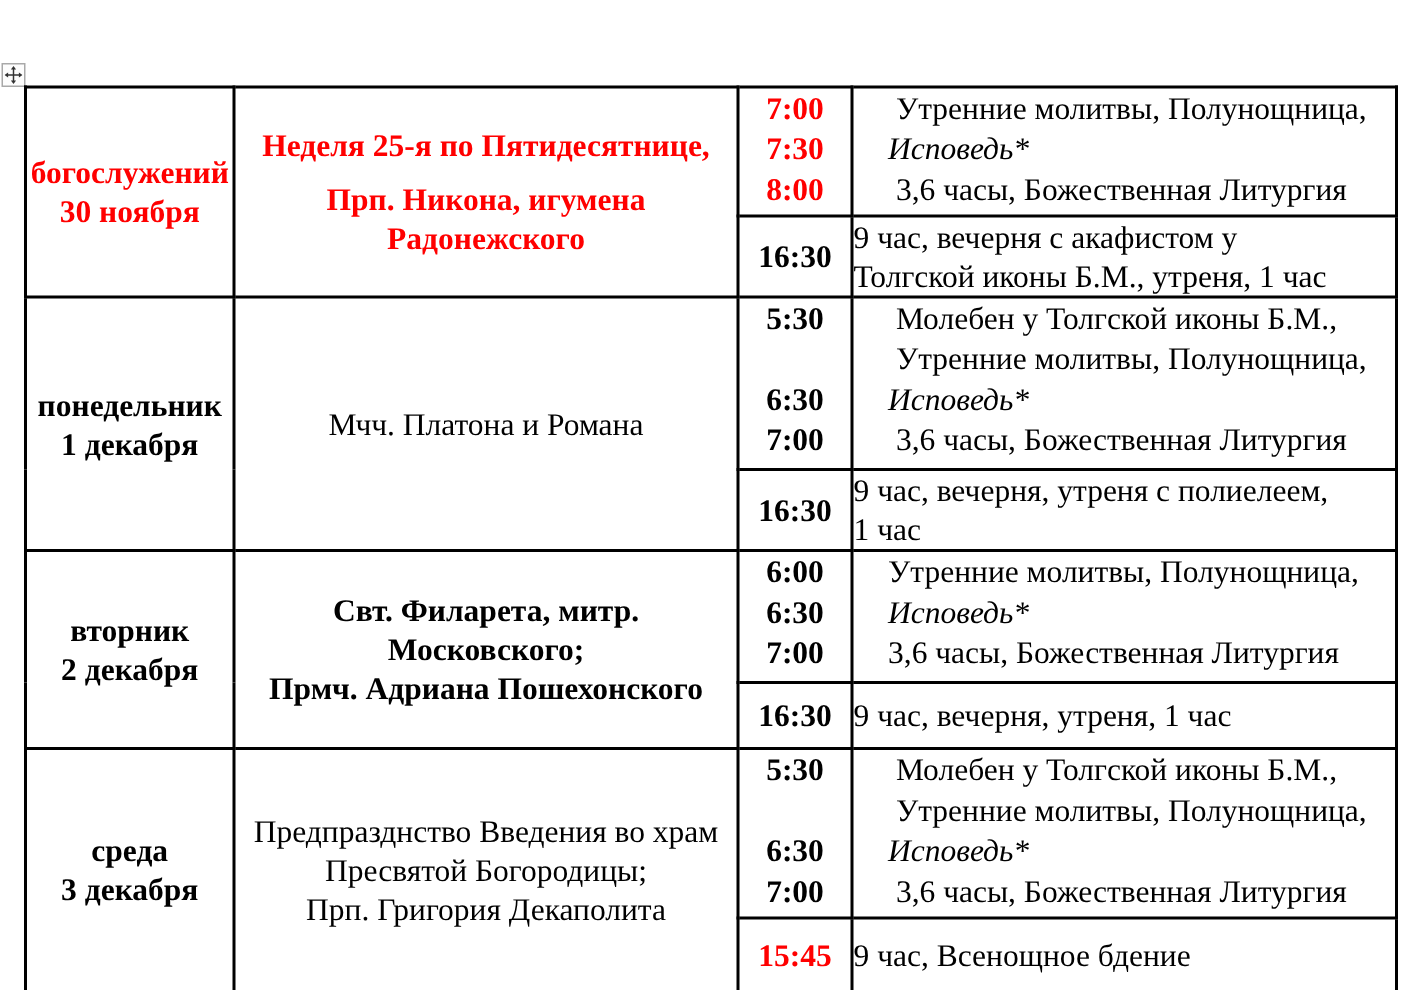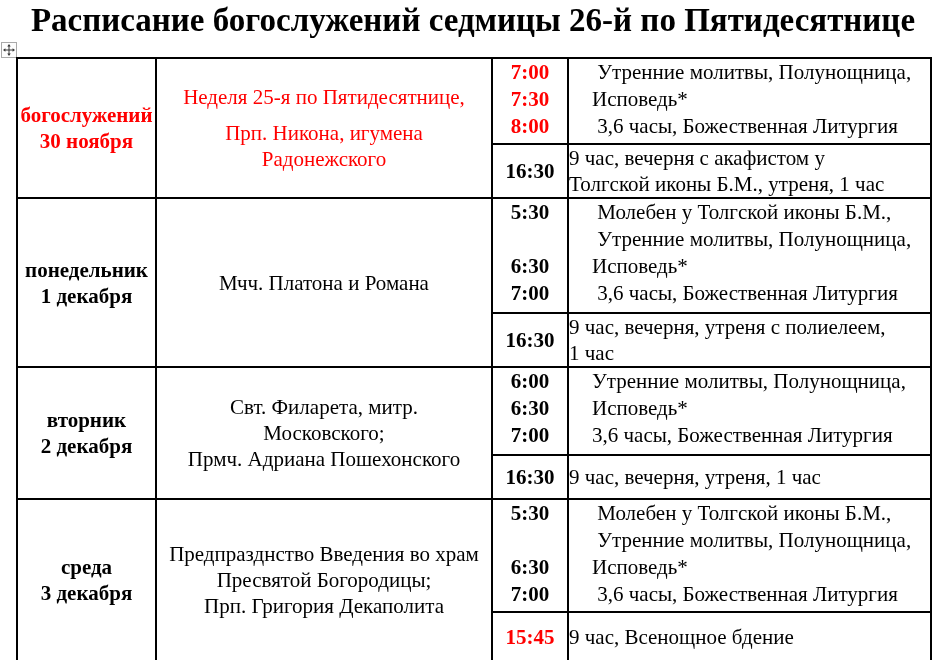--- a/index.html
+++ b/index.html
@@ -48,40 +48,40 @@
     overflow: hidden;
   }
 
   td.day-cell, td.feast-cell {
     text-align: center;
     vertical-align: middle;
   }
   td.day-cell { font-weight: bold; }
   .feast-para { white-space: pre-line; }
   .feast-para.gap { margin-bottom: 10px; }
-  .feast-bold { font-weight: normal; }
+  .feast-bold { font-weight: bold; }
 
   td.morning-times {
     vertical-align: top;
     text-align: center;
     font-weight: bold;
     padding-top: 4px;
   }
   td.morning-times .time-line { line-height: 27px; min-height: 27px; }
 
   td.morning-services {
     vertical-align: top;
     padding: 4px 4px 0 10px;
   }
   td.morning-services .svc-line {
     line-height: 27px;
     white-space: pre-wrap;
     margin-left: 23px;
   }
-  .italic { }
+  .italic { font-style: italic; }
 
   td.evening-time {
     text-align: center;
     vertical-align: middle;
     font-weight: bold;
   }
   td.evening-services {
     vertical-align: middle;
     padding: 1px 4px 1px 10px;
     line-height: 23px;
@@ -90,21 +90,20 @@
   td.evening-services .seg-wrap { white-space: pre-line; }
 
   .red { color: #ff0000; }
   .b { font-weight: normal; }
 </style>
 </head>
 <body>
 
 <div class="page">
 
-  <div class="doc-title">Расписание богослужений седмицы 26-й по Пятидесятнице</div>
 
   <div class="move-handle">
     <span>
       <svg viewBox="0 0 16 16" aria-hidden="true">
         <g stroke="#333" stroke-width="1.3">
           <line x1="8" y1="2.5" x2="8" y2="13.5"></line>
           <line x1="2.5" y1="8" x2="13.5" y2="8"></line>
         </g>
         <g fill="#333">
           <polygon points="8,0 5.7,3.2 10.3,3.2"></polygon>

